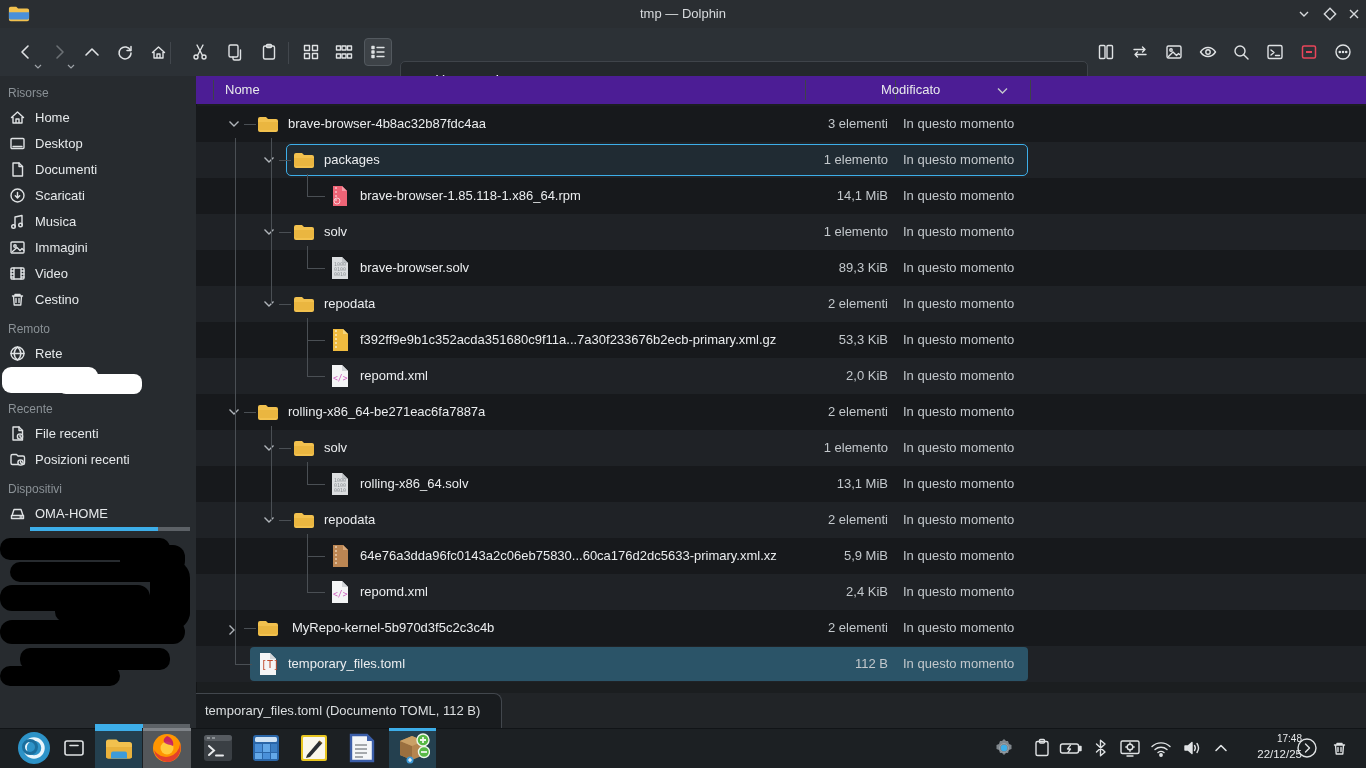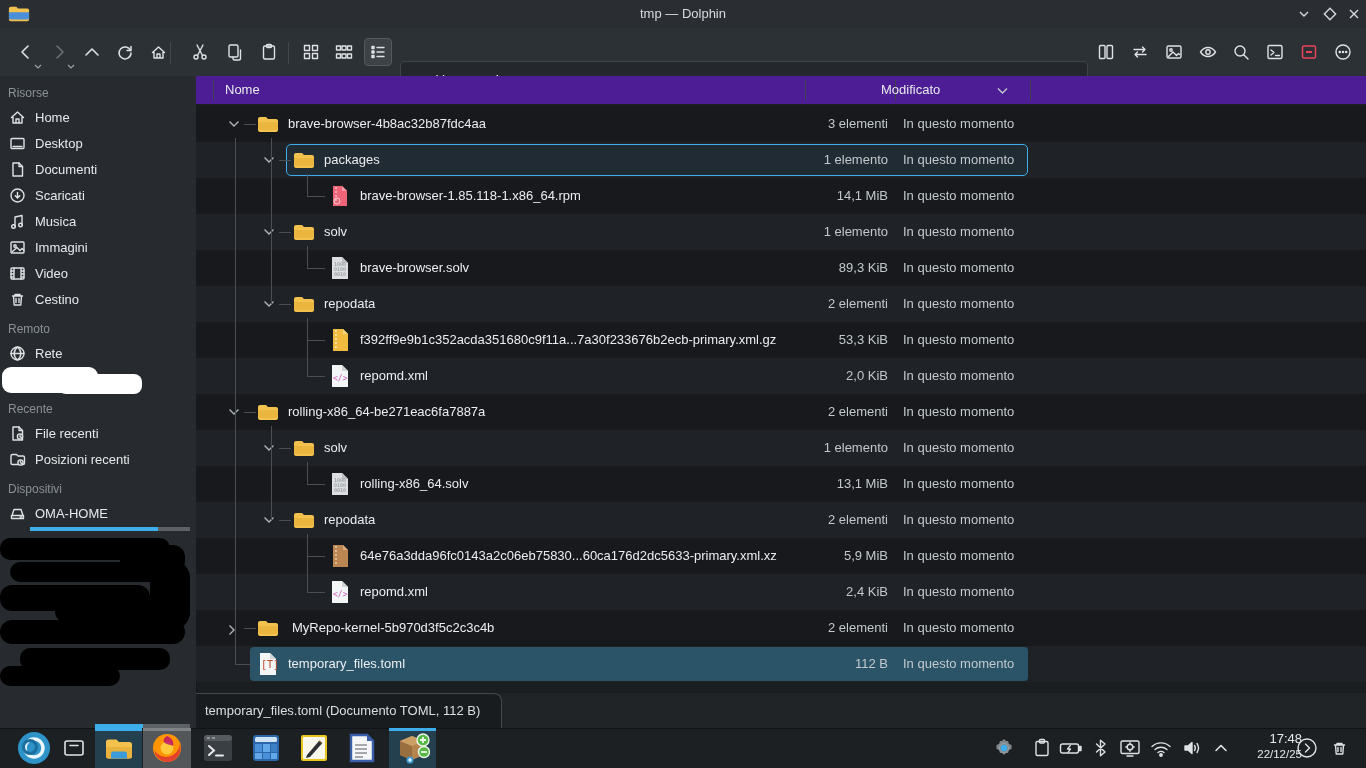--- a/index.html
+++ b/index.html
@@ -65,21 +65,21 @@
 
   
   #taskbar { left:0; top:728px; width:1366px; height:40px; background:#1c2023; border-top:1px solid #111417; }
   .task { top:728px; height:40px; display:flex; align-items:center; justify-content:center; cursor:pointer; }
   .task.active { background:#24404f; }
   .task.focus  { background:#54575a; }
   .task.active .stripe { position:absolute; top:0; left:0; right:0; height:3px; background:#3daee9; }
   .task.focus  .stripe { position:absolute; top:0; left:0; right:0; height:3px; background:#7f8388; }
   .tray { top:728px; height:40px; display:flex; align-items:center; justify-content:center; color:#dfe2e4; cursor:pointer; }
   #clock { top:731px; width:70px; text-align:right; color:#e8eaec; cursor:default; }
-  #clock .t { font-size:13px; line-height:16px; }
+  #clock .t { font-size:10px; line-height:16px; }
   #clock .d { font-size:11.5px; line-height:14px; }
 
   svg { display:block; }
 </style>
 </head>
 <body>
 
 <div id="stage">
 
   <div id="titlebar" class="abs">

